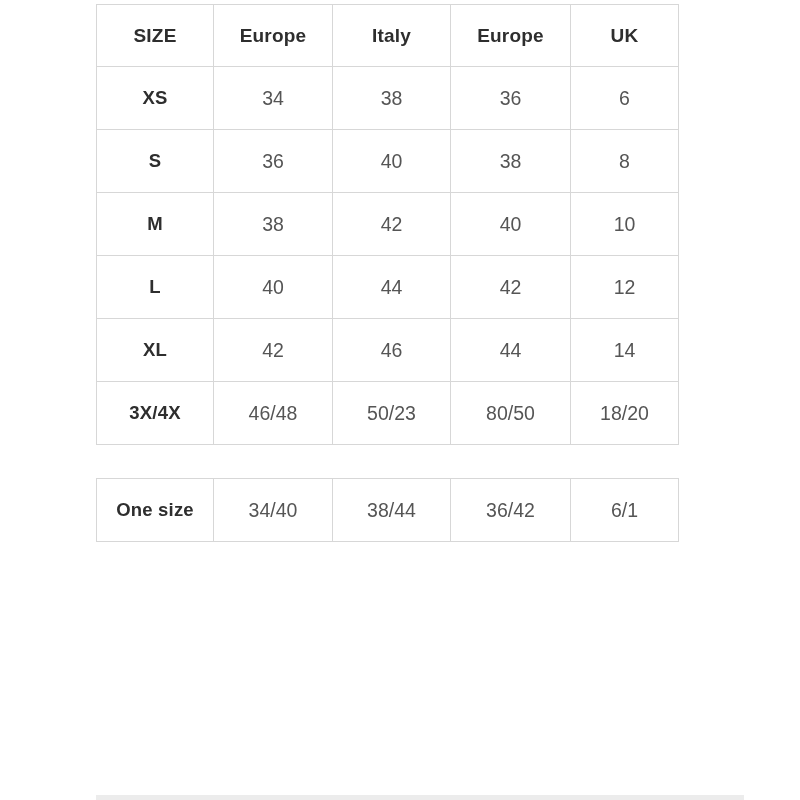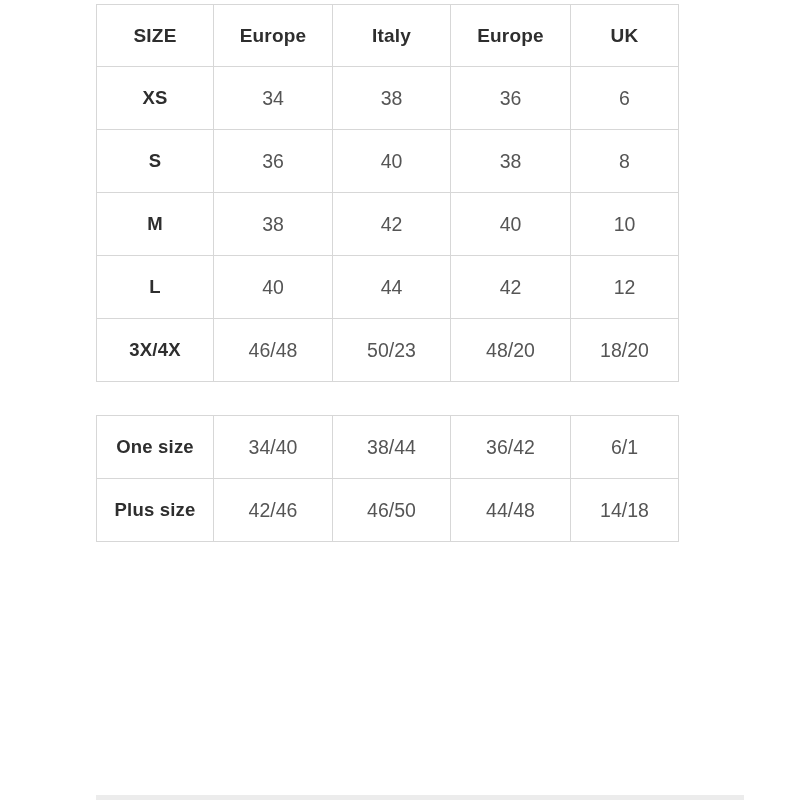--- a/index.html
+++ b/index.html
@@ -113,24 +113,31 @@
           <td>10</td>
         </tr>
         <tr>
           <td class="row-label">L</td>
           <td>40</td>
           <td>44</td>
           <td>42</td>
           <td>12</td>
         </tr>
         <tr>
+          <td class="row-label">XL</td>
+          <td>42</td>
+          <td>46</td>
+          <td>44</td>
+          <td>14</td>
+        </tr>
+        <tr>
           <td class="row-label">3X/4X</td>
           <td>46/48</td>
           <td>50/23</td>
-          <td>48/20</td>
+          <td>80/50</td>
           <td>18/20</td>
         </tr>
       </tbody>
     </table>
 
     <table class="table-secondary">
       <colgroup>
         <col style="width:117px">
           <col style="width:119px">
           <col style="width:118px">
@@ -138,26 +145,19 @@
           <col style="width:108px">
       </colgroup>
       <tbody>
         <tr>
           <td class="row-label">One size</td>
           <td>34/40</td>
           <td>38/44</td>
           <td>36/42</td>
           <td>6/1</td>
         </tr>
-        <tr>
-          <td class="row-label">Plus size</td>
-          <td>42/46</td>
-          <td>46/50</td>
-          <td>44/48</td>
-          <td>14/18</td>
-        </tr>
       </tbody>
     </table>
 
   </div>
 
   <div class="next-element-sliver"></div>
 </div>
 
 </body></html>

